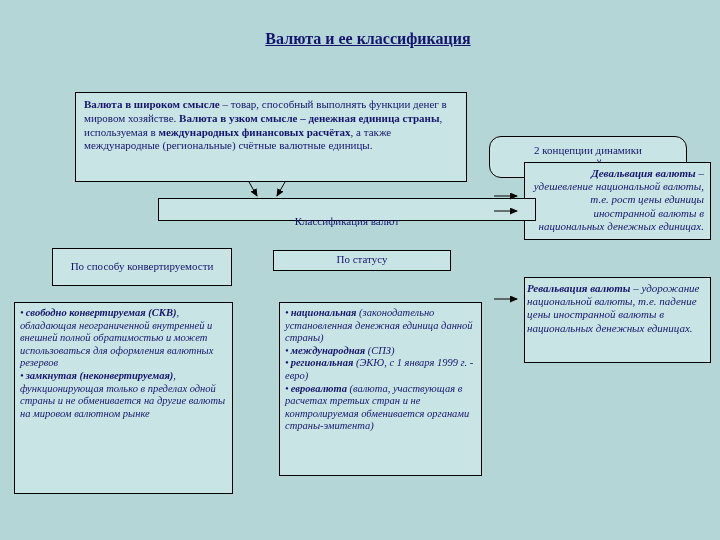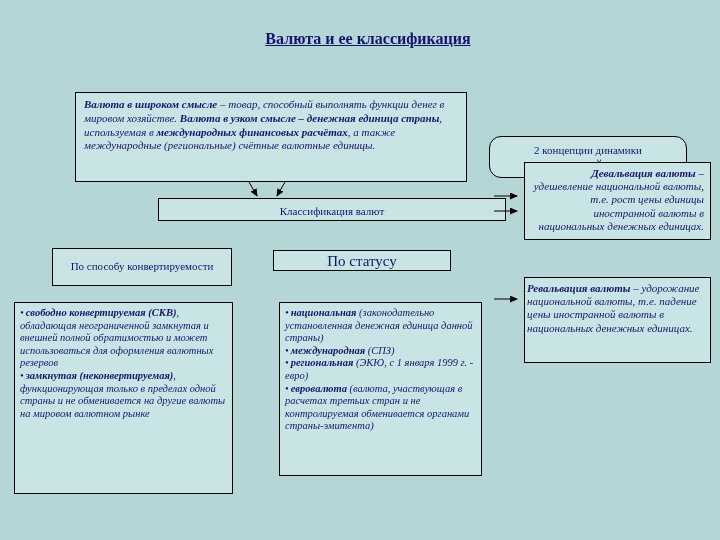--- a/index.html
+++ b/index.html
@@ -20,47 +20,47 @@
     text-align:center;font-weight:bold;font-size:16px;
     text-decoration:underline;
     margin-left:8px;
   }
   .box{
     position:absolute;background:var(--box);
     border:1px solid #000;
   }
   .def-box{
     left:75px;top:92px;width:392px;height:90px;
-    padding:5px 8px;font-size:11px;font-style:italic;line-height:1.25;
+    padding:5px 8px;font-size:11px;line-height:1.25;
   }
   .concepts-box{
     left:489px;top:97px;width:198px;height:42px;
     border-radius:12px;display:flex;align-items:center;justify-content:center;
     text-align:center;font-size:11px;padding:2px 10px;line-height:1.2;margin-top:39px;
   }
   .deval-box{
     left:524px;top:162px;width:187px;height:78px;
     padding:4px 6px;font-size:11px;font-style:italic;line-height:1.2;text-align:right;
   }
   .reval-box{
     left:524px;top:277px;width:187px;height:86px;
     padding:4px 2px;font-size:11px;font-style:italic;line-height:1.2;
   }
   .class-box{
-    left:158px;top:198px;width:348px;height:23px;
-    text-align:center;font-size:11px;padding-top:6px;
+    left:158px;top:198px;width:378px;height:23px;
+    text-align:center;font-size:11px;padding-top:16px;
   }
   .branch-conv{
     left:52px;top:248px;width:180px;height:38px;
     display:flex;align-items:center;justify-content:center;
     text-align:center;font-size:11px;line-height:1.2;padding:0 14px;
   }
   .branch-status{
     left:273px;top:250px;width:178px;height:21px;
-    text-align:center;font-size:15px;padding-top:2px;
+    text-align:center;font-size:11px;padding-top:2px;
   }
   .list-box{
     font-size:10.5px;font-style:italic;line-height:1.2;
     padding:4px 5px;
   }
   .conv-list{left:14px;top:302px;width:219px;height:192px;}
   .status-list{left:279px;top:302px;width:203px;height:174px;}
   .li::before{content:"\2022";margin-right:2px;}
   .b,.term{font-weight:bold;}
   .arrows{position:absolute;left:0;top:0;width:720px;height:540px;pointer-events:none;}
@@ -90,21 +90,21 @@
     <span>По способу конвертируемости</span>
   </div>
 
   <div class="box branch-status">По статусу</div>
 
   <div class="box reval-box">
     <span class="term">Ревальвация валюты</span><span> – удорожание национальной валюты, т.е. падение цены иностранной валюты в национальных денежных единицах.</span>
   </div>
 
   <div class="box list-box conv-list">
-    <div class="li"><span class="term">свободно конвертируемая (СКВ)</span><span>, обладающая неограниченной замкнутая и внешней полной обратимостью и может использоваться для оформления валютных резервов</span></div>
+    <div class="li"><span class="term">свободно конвертируемая (СКВ)</span><span>, обладающая неограниченной внутренней и внешней полной обратимостью и может использоваться для оформления валютных резервов</span></div>
     <div class="li"><span class="term">замкнутая (неконвертируемая)</span><span>, функционирующая только в пределах одной страны и не обменивается на другие валюты на мировом валютном рынке</span></div>
   </div>
 
   <div class="box list-box status-list">
     <div class="li"><span class="term">национальная</span><span> (законодательно установленная денежная единица данной страны)</span></div>
     <div class="li"><span class="term">международная</span><span> (СПЗ)</span></div>
     <div class="li"><span class="term">региональная</span><span> (ЭКЮ,  с 1 января 1999 г. - евро)</span></div>
     <div class="li"><span class="term">евровалюта</span><span> (валюта, участвующая в расчетах третьих стран и не контролируемая обменивается органами страны-эмитента)</span></div>
   </div>
 

